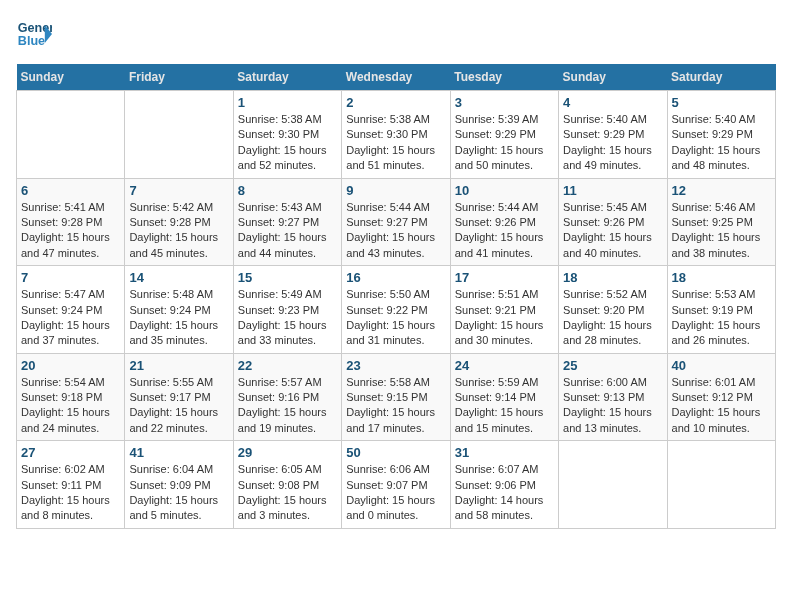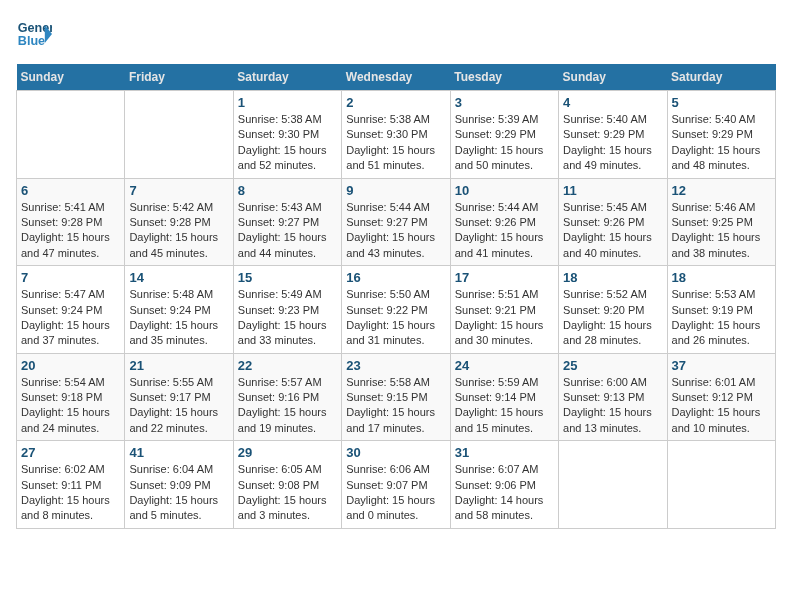--- a/index.html
+++ b/index.html
@@ -209,39 +209,39 @@
         </td>
         <td>
           <span class="day-number">24</span>
           <div class="day-info">Sunrise: 5:59 AM<br>Sunset: 9:14 PM<br>Daylight: 15 hours and 15 minutes.</div>
         </td>
         <td>
           <span class="day-number">25</span>
           <div class="day-info">Sunrise: 6:00 AM<br>Sunset: 9:13 PM<br>Daylight: 15 hours and 13 minutes.</div>
         </td>
         <td>
-          <span class="day-number">37</span>
+          <span class="day-number">40</span>
           <div class="day-info">Sunrise: 6:01 AM<br>Sunset: 9:12 PM<br>Daylight: 15 hours and 10 minutes.</div>
         </td>
       </tr>
       <tr>
         <td>
           <span class="day-number">27</span>
           <div class="day-info">Sunrise: 6:02 AM<br>Sunset: 9:11 PM<br>Daylight: 15 hours and 8 minutes.</div>
         </td>
         <td>
           <span class="day-number">41</span>
           <div class="day-info">Sunrise: 6:04 AM<br>Sunset: 9:09 PM<br>Daylight: 15 hours and 5 minutes.</div>
         </td>
         <td>
           <span class="day-number">29</span>
           <div class="day-info">Sunrise: 6:05 AM<br>Sunset: 9:08 PM<br>Daylight: 15 hours and 3 minutes.</div>
         </td>
         <td>
-          <span class="day-number">30</span>
+          <span class="day-number">50</span>
           <div class="day-info">Sunrise: 6:06 AM<br>Sunset: 9:07 PM<br>Daylight: 15 hours and 0 minutes.</div>
         </td>
         <td>
           <span class="day-number">31</span>
           <div class="day-info">Sunrise: 6:07 AM<br>Sunset: 9:06 PM<br>Daylight: 14 hours and 58 minutes.</div>
         </td>
         <td class="empty-cell"></td>
         <td class="empty-cell"></td>
       </tr>
     </tbody>

